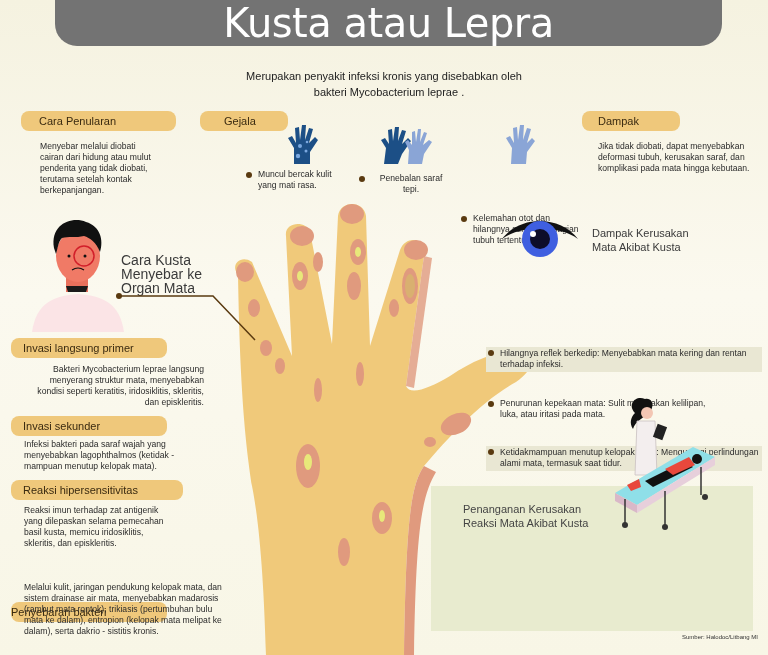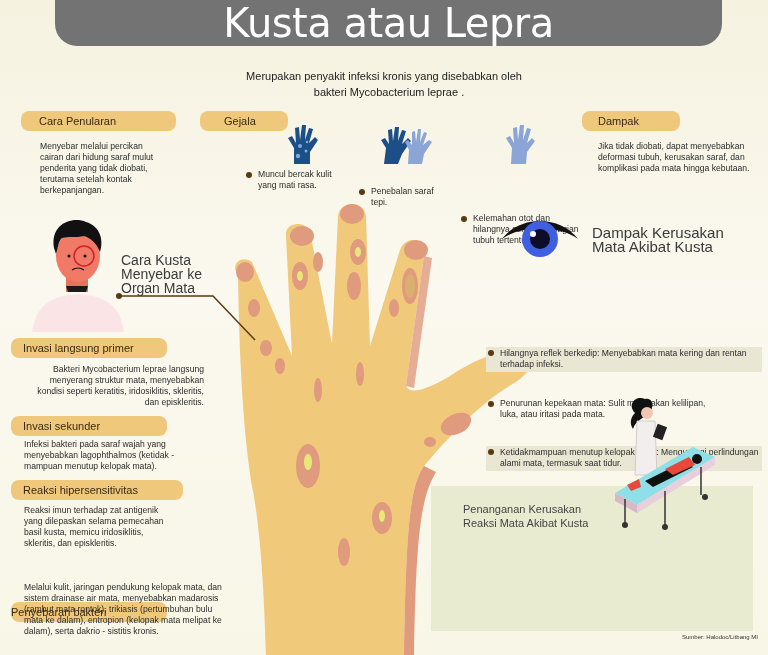--- a/index.html
+++ b/index.html
@@ -29,21 +29,21 @@
 
 <div class="abs header">
   <h1>Kusta atau Lepra</h1>
 </div>
 <div class="abs subtitle">
   <div>Merupakan penyakit infeksi kronis yang disebabkan oleh</div>
   <div class="indent">bakteri  Mycobacterium leprae  .</div>
 </div>
 
 <div class="abs pill" style="left:21px;top:111px;width:155px;">Cara Penularan</div>
-<div class="abs body-text" style="left:40px;top:141px;width:118px;">Menyebar melalui percikan cairan dari hidung saraf mulut penderita yang tidak diobati, terutama setelah kontak berkepanjangan.</div>
+<div class="abs body-text" style="left:40px;top:141px;width:118px;">Menyebar melalui diobati cairan dari hidung atau mulut penderita yang tidak diobati, terutama setelah kontak berkepanjangan.</div>
 
 <div class="abs pill" style="left:200px;top:111px;width:88px;padding-left:24px;">Gejala</div>
 
 <div class="abs hand-icon" style="left:286px;top:124px;">
   <svg width="34" height="40" viewBox="0 0 34 40">
     <path d="M8 40 L8 24 L2 14 L6 12 L10 19 L9 4 L13 3 L14 16 L16 1 L20 1 L19 16 L23 4 L27 5 L23 19 L29 13 L32 16 L24 28 L24 40 Z" fill="#1c4f86"></path>
     <circle cx="14" cy="22" r="2" fill="#7aa8e0"></circle>
       <circle cx="20" cy="27" r="1.5" fill="#7aa8e0"></circle>
     <circle cx="12" cy="32" r="2.2" fill="#7aa8e0"></circle>
       <circle cx="21" cy="18" r="1.3" fill="#7aa8e0"></circle>
@@ -55,21 +55,21 @@
     <path d="M28 38 L29 24 L25 16 L28 14 L32 19 L32 6 L35 5 L36 16 L38 3 L41 3 L40 16 L44 6 L47 7 L43 19 L49 14 L52 16 L44 28 L42 38 Z" fill="#8aa5d6"></path>
   </svg>
 </div>
 <div class="abs hand-icon" style="left:504px;top:124px;">
   <svg width="32" height="40" viewBox="0 0 32 40">
     <path d="M7 40 L8 24 L2 14 L6 12 L10 19 L9 4 L13 3 L14 16 L16 1 L20 1 L19 16 L23 4 L27 5 L23 19 L28 14 L31 17 L23 28 L22 40 Z" fill="#8aa5d6"></path>
   </svg>
 </div>
 
 <div class="abs body-text bullet" style="left:244px;top:169px;width:92px;">Muncul bercak kulit yang mati rasa.</div>
-<div class="abs body-text bullet" style="left:357px;top:164px;width:80px;">Penebalan saraf tepi.</div>
+<div class="abs body-text bullet" style="left:357px;top:151px;width:80px;text-align:center;">Penebalan saraf tepi.</div>
 <div class="abs body-text bullet" style="left:459px;top:169px;width:106px;">Kelemahan otot dan hilangnya sensasi di bagian tubuh tertentu.</div>
 
 <div class="abs pill" style="left:582px;top:111px;width:98px;padding-left:16px;">Dampak</div>
 <div class="abs body-text" style="left:598px;top:141px;width:160px;">Jika tidak diobati, dapat menyebabkan deformasi tubuh, kerusakan saraf, dan komplikasi pada mata hingga kebutaan.</div>
 
 <div class="abs" style="left:28px;top:216px;">
   <svg width="100" height="116" viewBox="0 0 100 116">
     <path d="M4 116 C8 88 24 80 50 78 C76 80 92 88 96 116 Z" fill="#fbe4e6"></path>
     <rect x="38" y="60" width="22" height="16" fill="#e8705c"></rect>
     <path d="M38 70 L60 70 L58 76 L40 76 Z" fill="#1a1a1a"></path>
@@ -141,21 +141,21 @@
 <div class="abs body-text" style="left:24px;top:582px;width:198px;">Melalui kulit, jaringan pendukung kelopak mata, dan sistem drainase air mata, menyebabkan madarosis (rambut mata rontok), trikiasis (pertumbuhan bulu mata ke dalam), entropion (kelopak mata melipat ke dalam), serta dakrio  -  sistitis kronis.</div>
 
 <div class="abs" style="left:500px;top:213px;">
   <svg width="80" height="50" viewBox="0 0 80 50">
     <path d="M2 26 C20 2 60 2 78 26 C60 12 20 12 2 26 Z" fill="#111"></path>
     <circle cx="40" cy="26" r="18" fill="#3f5fe0"></circle>
     <circle cx="40" cy="26" r="10" fill="#0d0d2a"></circle>
     <circle cx="33" cy="21" r="3" fill="#fff"></circle>
   </svg>
 </div>
-<div class="abs" style="left:592px;top:226px;font-size:15px;line-height:14px;color:#3a3a3a;">
+<div class="abs" style="left:592px;top:226px;font-size:11px;line-height:14px;color:#3a3a3a;">
   <div>Dampak Kerusakan</div>
   <div>Mata Akibat Kusta</div>
 </div>
 
 <div class="abs body-text bullet shade" style="left:486px;top:270px;width:262px;padding-top:1px;padding-bottom:2px;">Hilangnya reflek berkedip: Menyebabkan mata kering dan rentan terhadap infeksi.</div>
 <div class="abs body-text bullet" style="left:486px;top:296px;width:210px;">Penurunan kepekaan mata: Sulit merasakan kelilipan, luka, atau iritasi pada mata.</div>
 <div class="abs body-text bullet shade" style="left:486px;top:322px;width:262px;padding-top:1px;padding-bottom:2px;">Ketidakmampuan menutup kelopak mata: Mengurangi perlindungan alami mata, termasuk saat tidur.</div>
 <div class="abs body-text bullet" style="left:486px;top:348px;width:250px;">Gangguan fungsi kelopak mata: Kelopak mata tidak efektif membersihkan mata, meningkatkan risiko komplikasi serius seperti kebutaan.</div>
 
 <div class="abs panel"></div>

